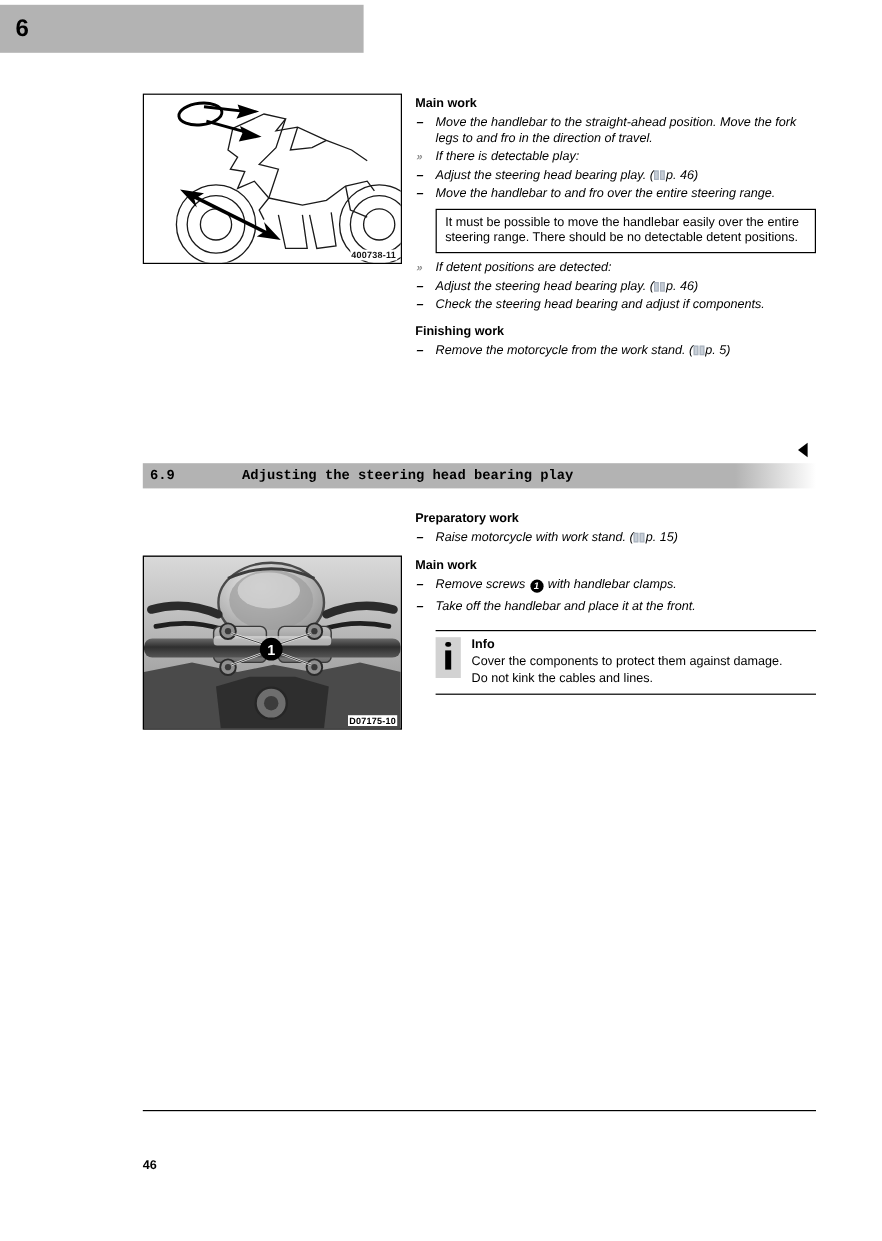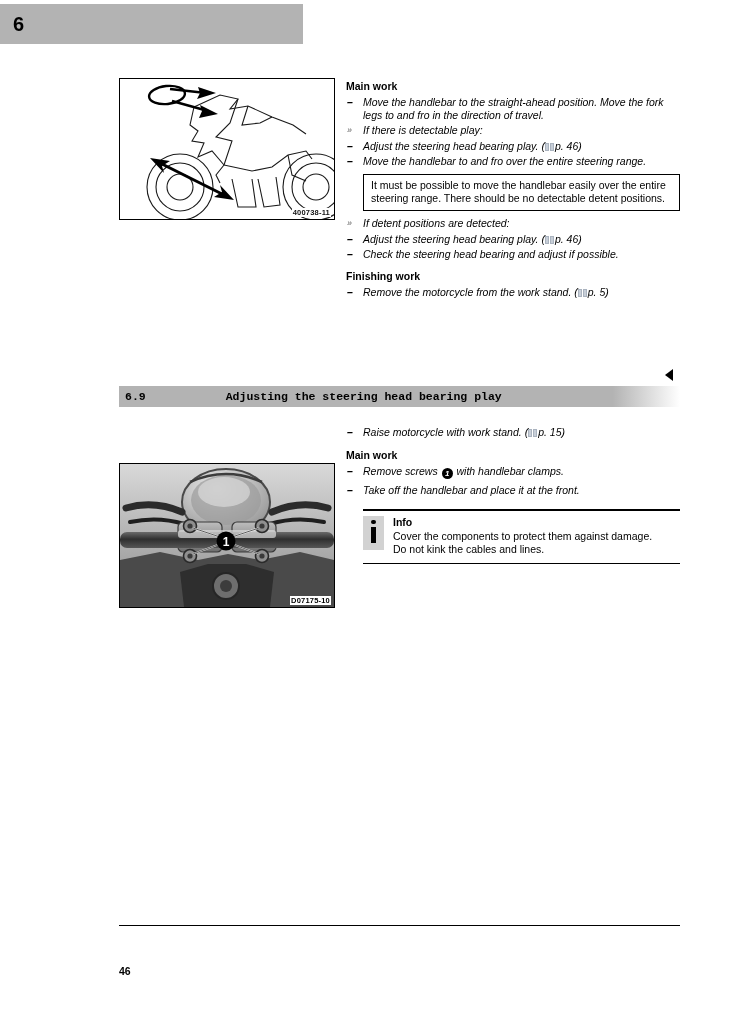--- a/index.html
+++ b/index.html
@@ -61,21 +61,21 @@
     font-size:10.5px;line-height:13.2px;box-sizing:border-box;
   }
 
   
   .sec-bar{
     position:absolute;left:119px;top:386px;width:561px;height:21px;
     background:linear-gradient(to right,#b3b3b3 0%,#b3b3b3 88%,#ffffff 100%);
     display:flex;align-items:center;font-family:Liberation Mono, monospace;
   }
   .sec-num{font-size:11.5px;font-weight:bold;margin-left:6px;}
-  .sec-name{font-size:11.5px;font-weight:bold;margin-left:80px;text-align:center;}
+  .sec-name{font-size:11.5px;font-weight:bold;margin-left:56px;text-align:center;}
 
   
   .infobox{position:relative;margin-top:12px;}
   .infobox .rule{height:1.1px;background:#000;width:100%;}
   .infobox .body{display:flex;padding:5px 0 6px 0;}
   .info-ico{
     width:21px;min-width:21px;height:34px;background:#d2d2d2;
     margin-right:9px;display:flex;flex-direction:column;
     align-items:center;justify-content:flex-start;padding-top:4px;box-sizing:border-box;
   }
@@ -204,21 +204,21 @@
     <li class="lvl2">
       <span class="mk">»</span>
       <span>If detent positions are detected:</span>
     </li>
     <li class="lvl3">
       <span class="mk mk-dash"></span>
       <span>Adjust the steering head bearing play. (</span><span class="xref"><i class="l"></i><i class="r"></i></span><span>p. 46)</span>
     </li>
     <li class="lvl3">
       <span class="mk mk-dash"></span>
-      <span>Check the steering head bearing and adjust if possible.</span>
+      <span>Check the steering head bearing and adjust if components.</span>
     </li>
   </ul>
 
   <h4 class="blk" style="margin-top:9px;">Finishing work</h4>
 
   <ul class="lst">
     <li>
       <span class="mk mk-dash"></span>
       <span>Remove the motorcycle from the work stand. (</span><span class="xref"><i class="l"></i><i class="r"></i></span><span>p. 5)</span>
     </li>
@@ -303,20 +303,21 @@
     <circle cx="106" cy="122" r="6" fill="#3c3c3c"></circle>
 
     <circle cx="106" cy="77" r="9.5" fill="#000"></circle>
     <text x="106" y="81.5" text-anchor="middle" font-family="Liberation Sans, sans-serif" font-size="12" font-weight="bold" fill="#fff">1</text>
   </svg>
   <span class="fig-id on-photo">D07175-10</span>
 </div>
 
 <div class="col" style="top:426px;">
 
+  <h4 class="blk">Preparatory work</h4>
 
   <ul class="lst">
     <li>
       <span class="mk mk-dash"></span>
       <span>Raise motorcycle with work stand. (</span><span class="xref"><i class="l"></i><i class="r"></i></span><span>p. 15)</span>
     </li>
   </ul>
 
   <h4 class="blk" style="margin-top:10px;">Main work</h4>
 

